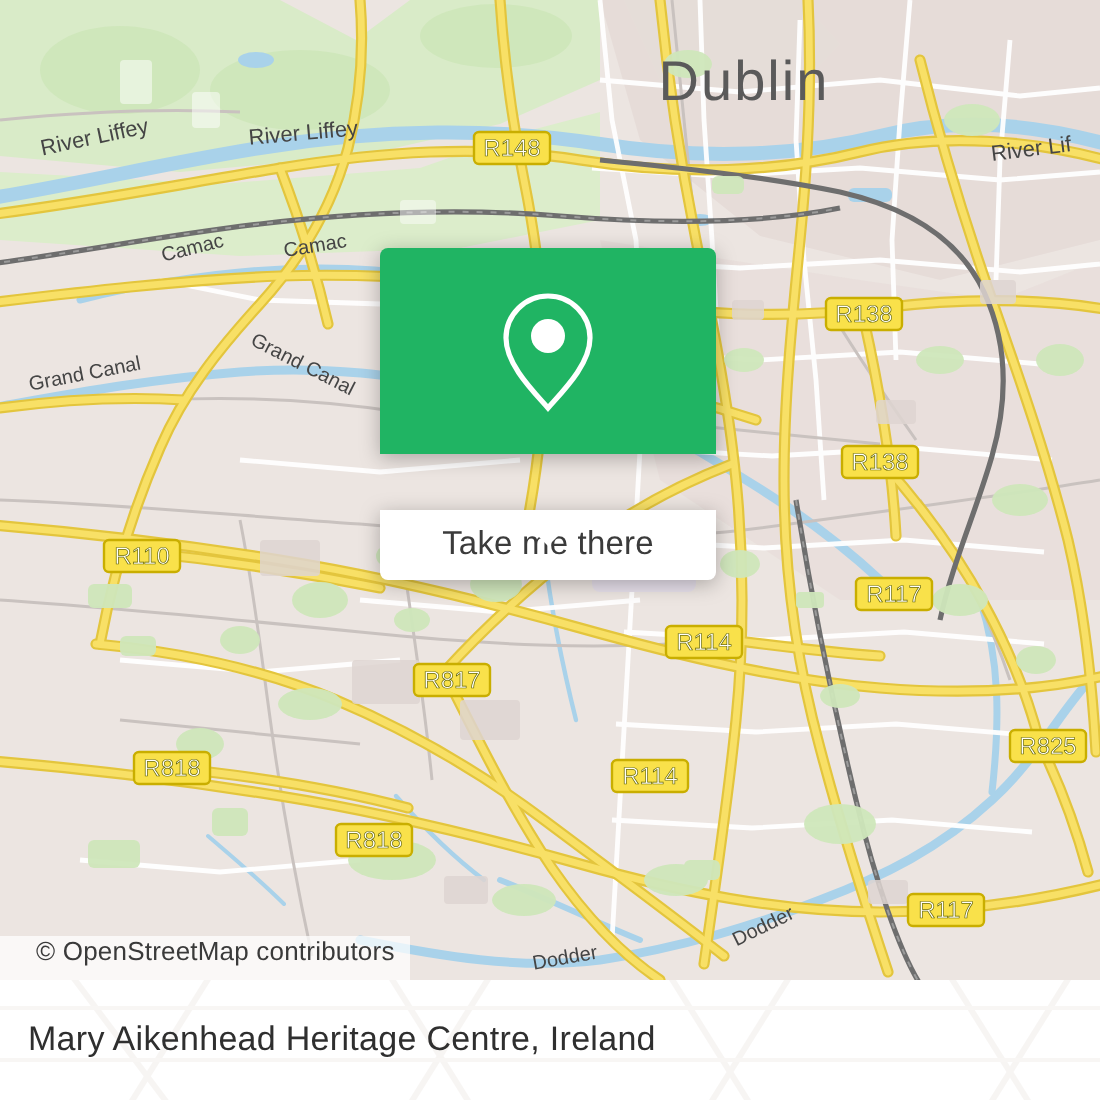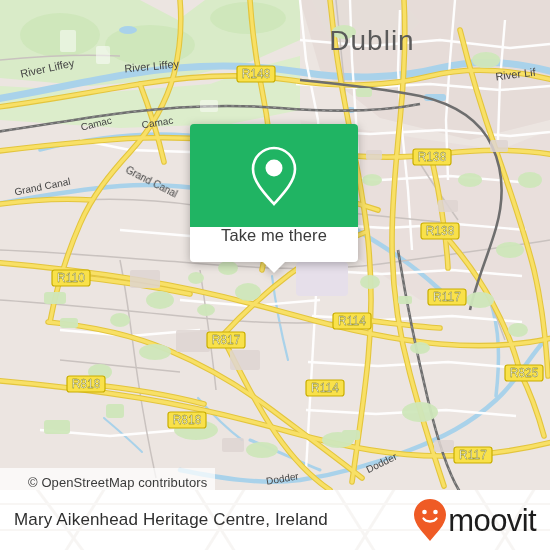--- a/index.html
+++ b/index.html
@@ -29,23 +29,23 @@
     overflow: hidden;
     background: #ece5e1;
   }
   #map-svg { position: absolute; left: 0; top: 0; display: block; }
 
   .osm-attrib {
     position: absolute;
     left: 0;
     bottom: 0;
     height: 22px;
-    padding: 0 8px 0 28px;
+    padding: 0 8px 0 18px;
     display: flex;
-    align-items: flex-end;
+    align-items: flex-start;
     background: rgba(255,255,255,0.72);
     font-size: 13px;
     color: #3a3a3a;
     letter-spacing: 0.1px;
     white-space: nowrap;
     z-index: 40;
   }
 
   
   #popup {
@@ -62,22 +62,23 @@
     border-radius: 4px 4px 0 0;
     display: flex;
     align-items: center;
     justify-content: center;
   }
   .popup-bottom {
     background: #ffffff;
     height: 35px;
     border-radius: 0 0 4px 4px;
     display: flex;
-    align-items: flex-start;
+    align-items: center;
     justify-content: center;
+    margin-top: 28px;
   }
   .popup-label {
     font-size: 16.5px;
     color: #3b3b3b;
     letter-spacing: 0.1px;
     line-height: 1;
   }
   .popup-tail {
     position: absolute;
     left: 50%;
@@ -433,23 +434,14 @@
         <path d="M540,-10 L490,70"></path>
       </g>
       <g stroke="#f2eeeb" stroke-width="2" fill="none">
         <path d="M0,14 L550,14"></path>
         <path d="M0,40 L550,40"></path>
       </g>
     </svg>
 
     <div class="footer-title">Mary Aikenhead Heritage Centre, Ireland</div>
 
-    <div class="brand">
-      <svg width="34" height="44" viewBox="0 0 34 44">
-        <path d="M17 1 C8.2 1 1 8.2 1 17 C1 27 12 36.5 17 43 C22 36.5 33 27 33 17 C33 8.2 25.8 1 17 1 Z" fill="#ef5b25"></path>
-        <circle cx="11.5" cy="14" r="2.3" fill="#ffffff"></circle>
-        <circle cx="22.5" cy="14" r="2.3" fill="#ffffff"></circle>
-        <path d="M10.5 20.5 C13 24.5 21 24.5 23.5 20.5" stroke="#ffffff" stroke-width="2.3" fill="none" stroke-linecap="round"></path>
-      </svg>
-      <span class="brand-word">moovit</span>
-    </div>
   </div>
 </div>
 
 </body></html>

